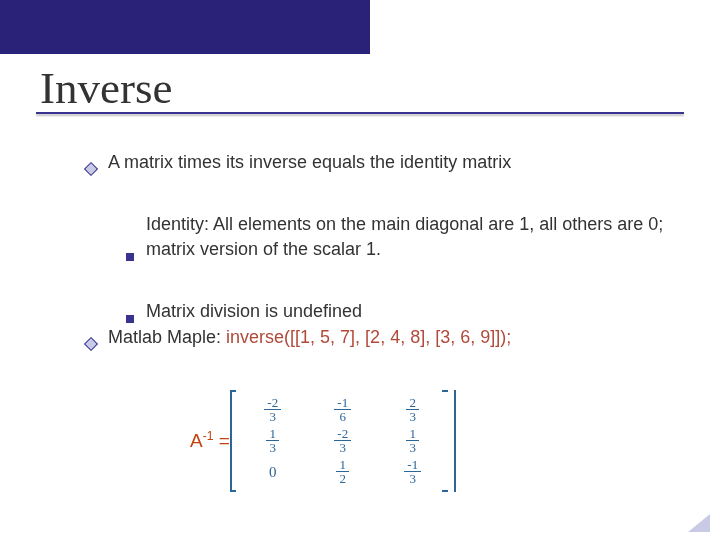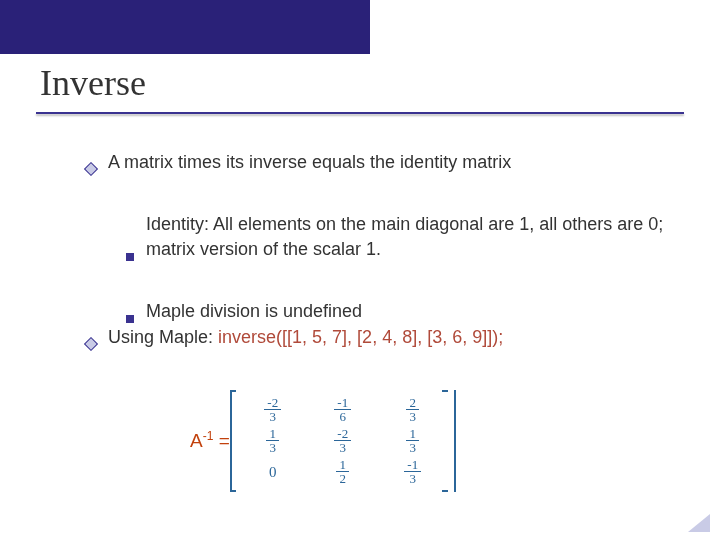--- a/index.html
+++ b/index.html
@@ -17,21 +17,21 @@
     top: 0; left: 0;
     width: 370px;
     height: 54px;
     background: #2a2178;
   }
   .title {
     position: absolute;
     top: 62px;
     left: 40px;
     font-family: Georgia, 'Times New Roman', serif;
-    font-size: 36px;
+    font-size: 45px;
     font-weight: normal;
     color: #333;
   }
   .rule {
     position: absolute;
     top: 112px;
     left: 36px;
     width: 648px;
     height: 2px;
     background: #3a3290;
@@ -148,26 +148,26 @@
   <div class="bullet-row">
     <span class="diamond"></span>
     <span>A matrix times its inverse equals the identity matrix</span>
   </div>
   <div class="bullet-row sub">
     <span class="sq"></span>
     <span>Identity: All elements on the main diagonal are 1, all others are 0; matrix version of the scalar 1.</span>
   </div>
   <div class="bullet-row sub">
     <span class="sq"></span>
-    <span>Maple division is undefined</span>
+    <span>Matrix division is undefined</span>
   </div>
   <div class="bullet-row">
     <span class="diamond"></span>
     <span>
-      <span>Using Maple: </span><span class="hl">inverse([[1, 5, 7], [2, 4, 8], [3, 6, 9]]);</span>
+      <span>Matlab Maple: </span><span class="hl">inverse([[1, 5, 7], [2, 4, 8], [3, 6, 9]]);</span>
     </span>
   </div>
 </div>
 
 <div class="matrix-area">
   <span class="mlabel">
     <span>A</span><sup>-1</sup><span> =</span>
   </span>
   <span class="matrix" id="matrix">
       <div class="mrow">

